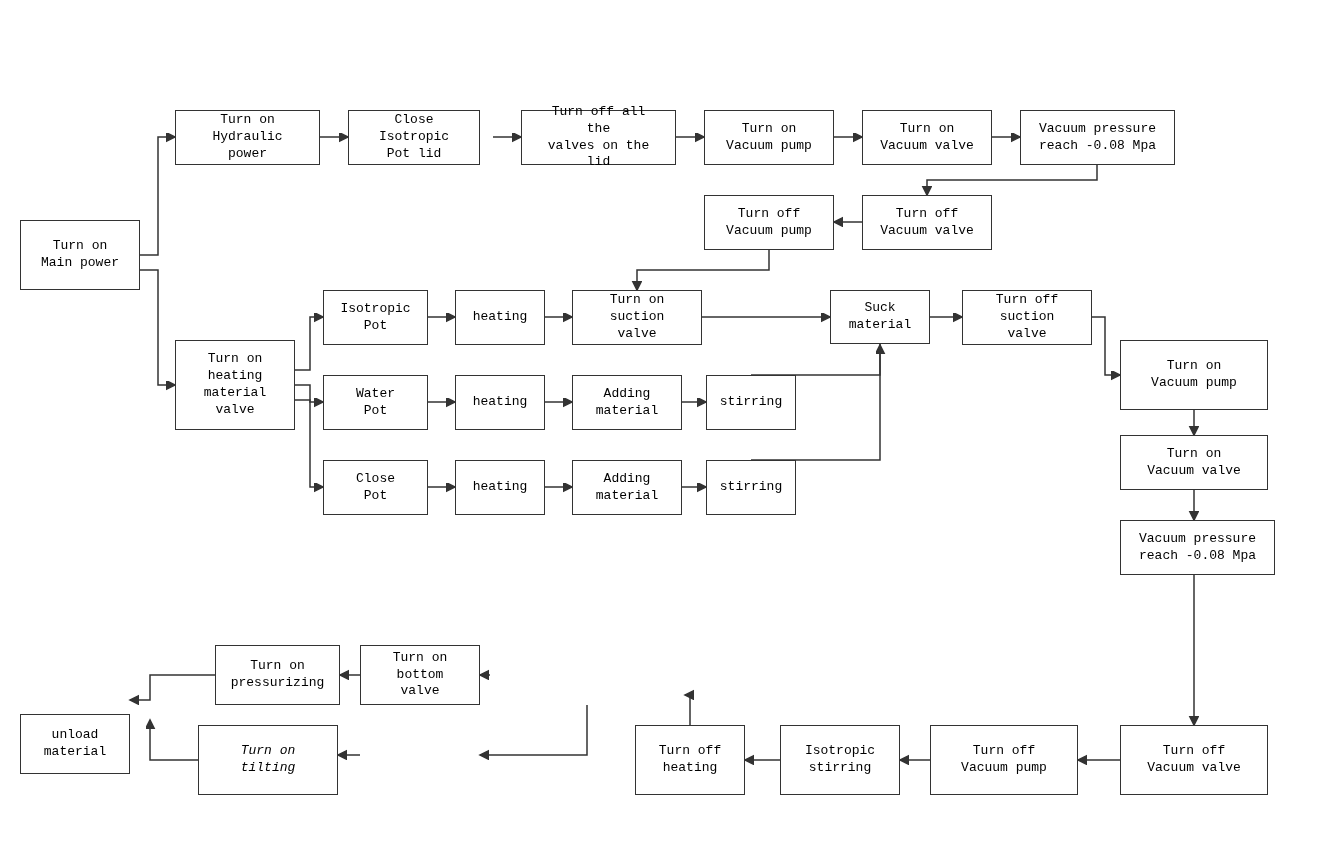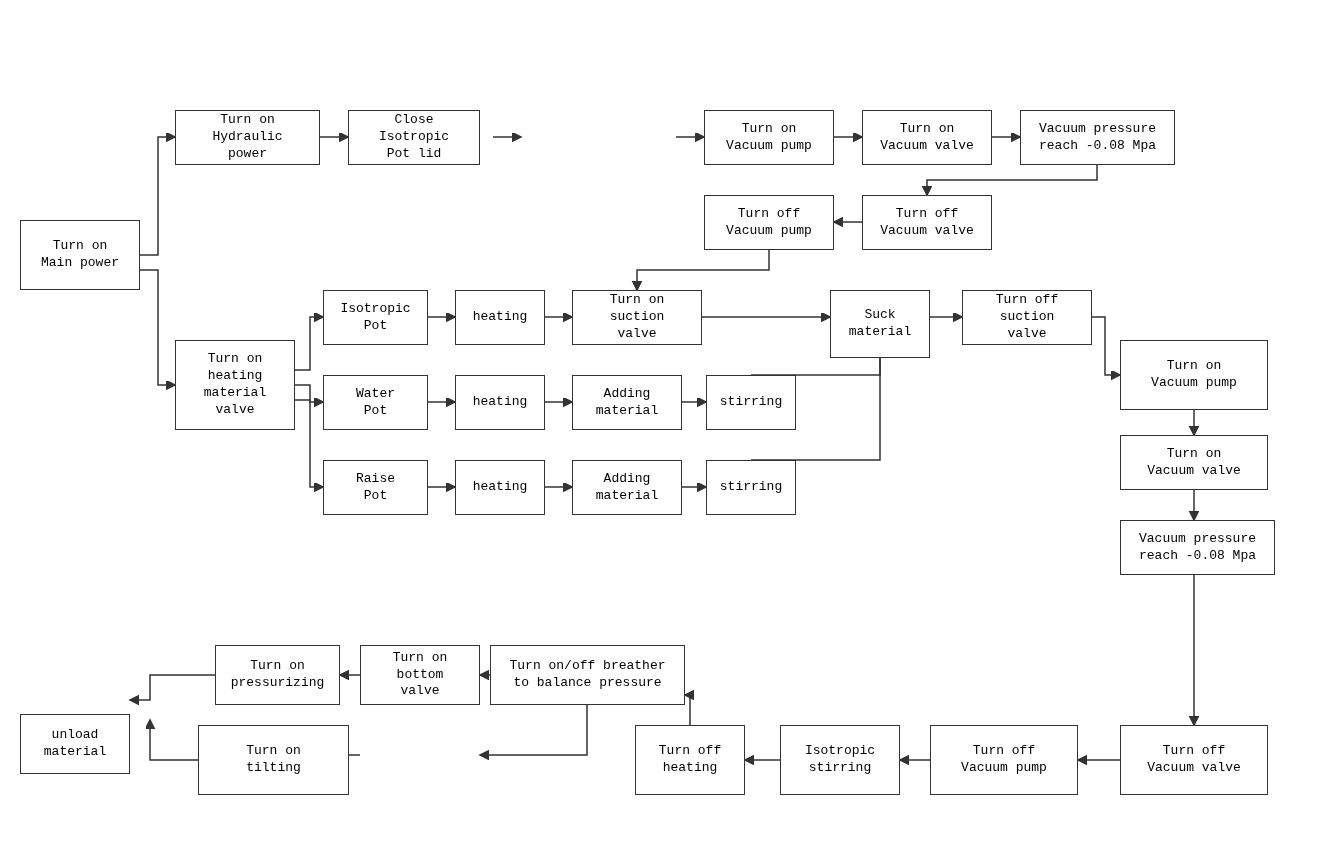--- a/index.html
+++ b/index.html
@@ -136,71 +136,71 @@
 
     <polyline points="198,760 150,760 150,720" marker-end="url(#ah)"></polyline>
   </svg>
 
 <div class="box" style="left: 20px; top: 220px; width: 120px; height: 70px; white-space: pre-line;">Turn on
 Main power</div>
     <div class="box" style="left: 175px; top: 110px; width: 145px; height: 55px; white-space: pre-line;">Turn on
 Hydraulic power</div>
     <div class="box" style="left: 348px; top: 110px; width: 132px; height: 55px; white-space: pre-line;">Close Isotropic
 Pot lid</div>
+    <div class="box" style="left: 521px; top: 110px; width: 155px; height: 55px; white-space: pre-line;">Turn off all the
+valves on the lid</div>
     <div class="box" style="left: 704px; top: 110px; width: 130px; height: 55px; white-space: pre-line;">Turn on
 Vacuum pump</div>
     <div class="box" style="left: 862px; top: 110px; width: 130px; height: 55px; white-space: pre-line;">Turn on
 Vacuum valve</div>
     <div class="box" style="left: 1020px; top: 110px; width: 155px; height: 55px; white-space: pre-line;">Vacuum pressure
 reach -0.08 Mpa</div>
     <div class="box" style="left: 862px; top: 195px; width: 130px; height: 55px; white-space: pre-line;">Turn off
 Vacuum valve</div>
     <div class="box" style="left: 704px; top: 195px; width: 130px; height: 55px; white-space: pre-line;">Turn off
 Vacuum pump</div>
     <div class="box" style="left: 175px; top: 340px; width: 120px; height: 90px; white-space: pre-line;">Turn on
 heating
 material
 valve</div>
     <div class="box" style="left: 323px; top: 290px; width: 105px; height: 55px; white-space: pre-line;">Isotropic
 Pot</div>
     <div class="box" style="left: 455px; top: 290px; width: 90px; height: 55px; white-space: pre-line;">heating</div>
     <div class="box" style="left: 323px; top: 375px; width: 105px; height: 55px; white-space: pre-line;">Water
 Pot</div>
     <div class="box" style="left: 455px; top: 375px; width: 90px; height: 55px; white-space: pre-line;">heating</div>
-    <div class="box" style="left: 323px; top: 460px; width: 105px; height: 55px; white-space: pre-line;">Raise
+    <div class="box" style="left: 323px; top: 460px; width: 105px; height: 55px; white-space: pre-line;">Close
 Pot</div>
     <div class="box" style="left: 455px; top: 460px; width: 90px; height: 55px; white-space: pre-line;">heating</div>
     <div class="box" style="left: 572px; top: 290px; width: 130px; height: 55px; white-space: pre-line;">Turn on
 suction valve</div>
     <div class="box" style="left: 572px; top: 375px; width: 110px; height: 55px; white-space: pre-line;">Adding
 material</div>
     <div class="box" style="left: 706px; top: 375px; width: 90px; height: 55px; white-space: pre-line;">stirring</div>
     <div class="box" style="left: 572px; top: 460px; width: 110px; height: 55px; white-space: pre-line;">Adding
 material</div>
     <div class="box" style="left: 706px; top: 460px; width: 90px; height: 55px; white-space: pre-line;">stirring</div>
-    <div class="box" style="left: 830px; top: 290px; width: 100px; height: 68px; white-space: pre-line;">Suck
+    <div class="box" style="left: 830px; top: 290px; width: 100px; height: 54px; white-space: pre-line;">Suck
 material</div>
     <div class="box" style="left: 962px; top: 290px; width: 130px; height: 55px; white-space: pre-line;">Turn off
 suction valve</div>
     <div class="box" style="left: 1120px; top: 340px; width: 148px; height: 70px; white-space: pre-line;">Turn on
 Vacuum pump</div>
     <div class="box" style="left: 1120px; top: 435px; width: 148px; height: 55px; white-space: pre-line;">Turn on
 Vacuum valve</div>
     <div class="box" style="left: 1120px; top: 520px; width: 155px; height: 55px; white-space: pre-line;">Vacuum pressure
 reach -0.08 Mpa</div>
     <div class="box" style="left: 1120px; top: 725px; width: 148px; height: 70px; white-space: pre-line;">Turn off
 Vacuum valve</div>
     <div class="box" style="left: 930px; top: 725px; width: 148px; height: 70px; white-space: pre-line;">Turn off
 Vacuum pump</div>
     <div class="box" style="left: 780px; top: 725px; width: 120px; height: 70px; white-space: pre-line;">Isotropic
 stirring</div>
     <div class="box" style="left: 635px; top: 725px; width: 110px; height: 70px; white-space: pre-line;">Turn off
 heating</div>
-    <div class="box" style="left: 490px; top: 645px; width: 195px; height: 60px; white-space: pre-line;">Turn on/off breather
-to balance pressure</div>
     <div class="box" style="left: 360px; top: 645px; width: 120px; height: 60px; white-space: pre-line;">Turn on
 bottom valve</div>
-    <div class="box" style="left: 198px; top: 725px; width: 151px; height: 70px; white-space: pre-line;">Turn on tilting</div>
+    <div class="box" style="left: 198px; top: 725px; width: 140px; height: 70px; white-space: pre-line; font-style: italic;">Turn on tilting</div>
     <div class="box" style="left: 215px; top: 645px; width: 125px; height: 60px; white-space: pre-line;">Turn on
 pressurizing</div>
     <div class="box" style="left: 20px; top: 670px; width: 110px; height: 60px; white-space: pre-line; margin-top: 44px;">unload
 material</div>
   </div>
 
 </body></html>

